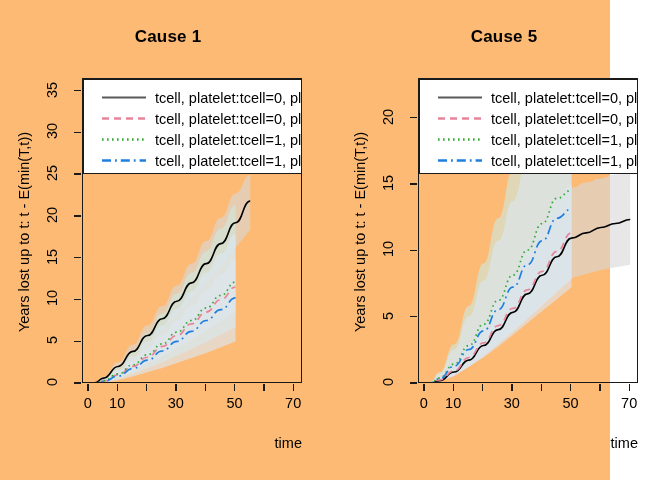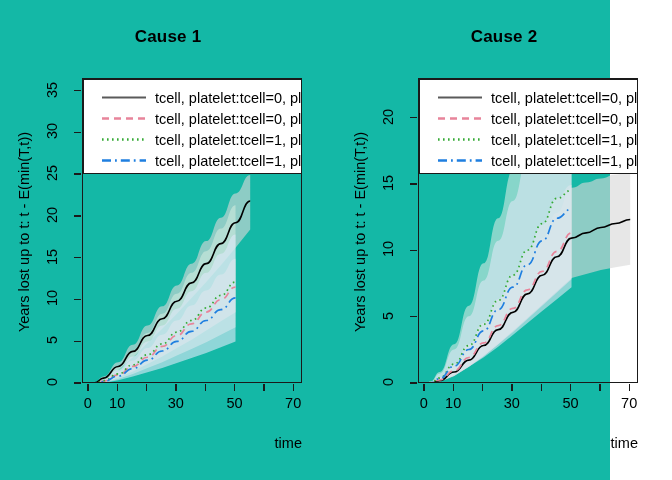--- a/index.html
+++ b/index.html
@@ -1,17 +1,17 @@
 <!DOCTYPE html>
 <html><head>
 <meta charset="utf-8">
 <style>
   html,body{margin:0;padding:0;background:#ffffff;}
   body{width:672px;height:480px;overflow:hidden;font-family:"Liberation Sans",sans-serif;color:#000;}
-  #root{position:relative;width:610px;height:480px;background:#14b8a6;}
+  #root{position:relative;width:610px;height:480px;background:#fdba74;}
 
   .panel{position:absolute;top:0;height:480px;width:336px;}
   .panel.left{left:0;}
   .panel.right{left:336px;}
 
   .title{
     position:absolute;left:0;right:0;top:27px;text-align:center;
     font-size:17px;font-weight:bold;letter-spacing:.2px;
   }
 
@@ -139,21 +139,21 @@
         <div class="legend-row" style="top: 70px;">
           <svg class="legend-key" width="46" height="21" viewBox="0 0 46 21">
             <line x1="1" y1="10.5" x2="45" y2="10.5" stroke="#1f7fe0" stroke-width="2.4" stroke-dasharray="9,4,1.8,4"></line>
           </svg>
           <span class="legend-text">tcell, platelet:tcell=1, pl</span>
         </div>
       </div>
   </div>
 
   <div class="panel right">
-    <div class="title">Cause 2</div>
+    <div class="title">Cause 5</div>
 
     <div class="axis-title-y" style="left:-96px;top:224px;width:240px;text-align:center;">Years lost up to t: t - E(min(T,t))</div>
 
     <div class="axis-title-x" style="left:82px;top:435px;width:220px;">time</div>
 
     <div class="plotbox" id="box2" style="left:82px;top:78px;width:220px;height:305px;">
       <div class="svgwrap">
         <svg id="svg2" width="220" height="305" viewBox="0 0 220 305">
             <path d="M5.87,305.00 C8.80,305.00 8.80,303.94 11.73,303.94 C16.13,303.94 16.13,299.96 20.53,299.96 C27.87,299.96 27.87,287.76 35.20,287.76 C42.53,287.76 42.53,270.52 49.87,270.52 C57.20,270.52 57.20,250.63 64.53,250.63 C71.87,250.63 71.87,229.41 79.20,229.41 C86.53,229.41 86.53,206.87 93.87,206.87 C101.20,206.87 101.20,183.00 108.53,183.00 C115.87,183.00 115.87,159.13 123.20,159.13 C130.53,159.13 130.53,133.93 137.87,133.93 C145.20,133.93 145.20,108.74 152.53,108.74 C159.87,108.74 159.87,103.43 167.20,103.43 C174.53,103.43 174.53,99.46 181.87,99.46 C189.20,99.46 189.20,95.48 196.53,95.48 C203.87,95.48 203.87,92.83 211.20,92.83 L211.20,185.65 L196.53,188.30 L181.87,190.96 L167.20,194.93 L152.53,198.91 L137.87,212.17 L123.20,225.43 L108.53,238.70 L93.87,251.96 L79.20,265.22 L64.53,277.15 L49.87,287.76 L35.20,297.04 L20.53,302.88 L11.73,304.60 L5.87,305.00 Z" fill="#d9d9d9" fill-opacity="0.62" stroke="none"></path>
             <path d="M5.87,305.00 C8.80,305.00 8.80,303.67 11.73,303.67 C16.13,303.67 16.13,299.03 20.53,299.03 C27.87,299.03 27.87,285.11 35.20,285.11 C42.53,285.11 42.53,265.22 49.87,265.22 C57.20,265.22 57.20,244.00 64.53,244.00 C71.87,244.00 71.87,220.13 79.20,220.13 C86.53,220.13 86.53,196.26 93.87,196.26 C101.20,196.26 101.20,171.07 108.53,171.07 C115.87,171.07 115.87,145.87 123.20,145.87 C130.53,145.87 130.53,119.35 137.87,119.35 C145.20,119.35 145.20,106.09 152.53,106.09 L152.53,200.24 L137.87,213.50 L123.20,226.76 L108.53,240.02 L93.87,253.28 L79.20,265.22 L64.53,277.15 L49.87,287.76 L35.20,297.04 L20.53,302.75 L11.73,304.60 L5.87,305.00 Z" fill="#f3dde6" fill-opacity="0.62" stroke="none"></path>

